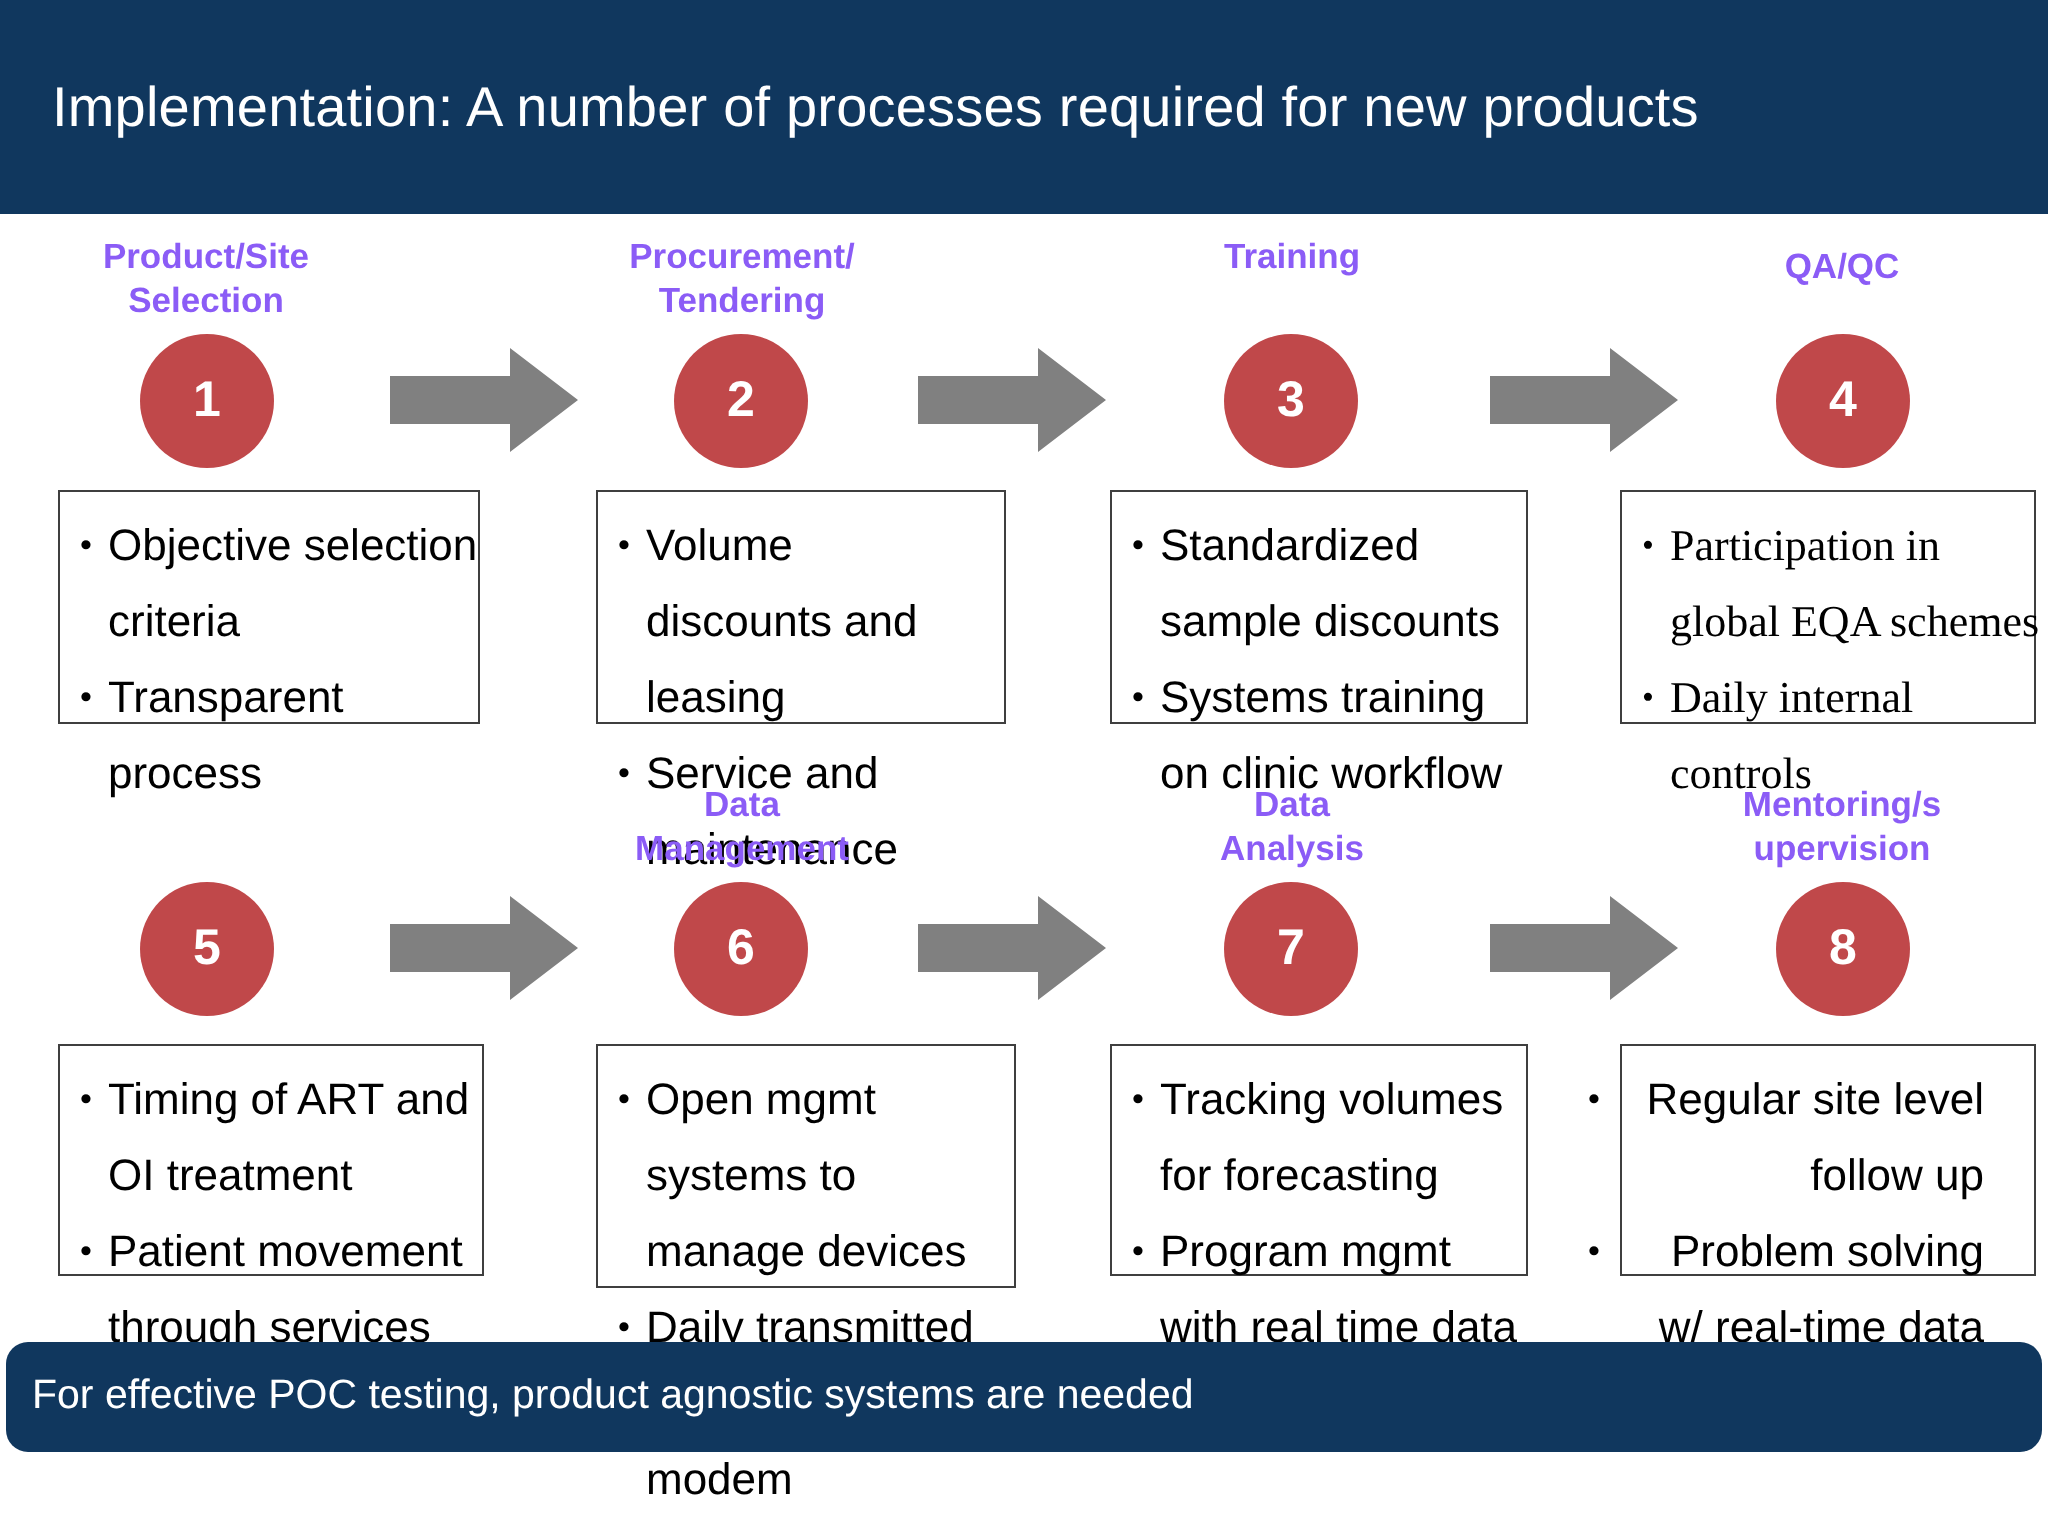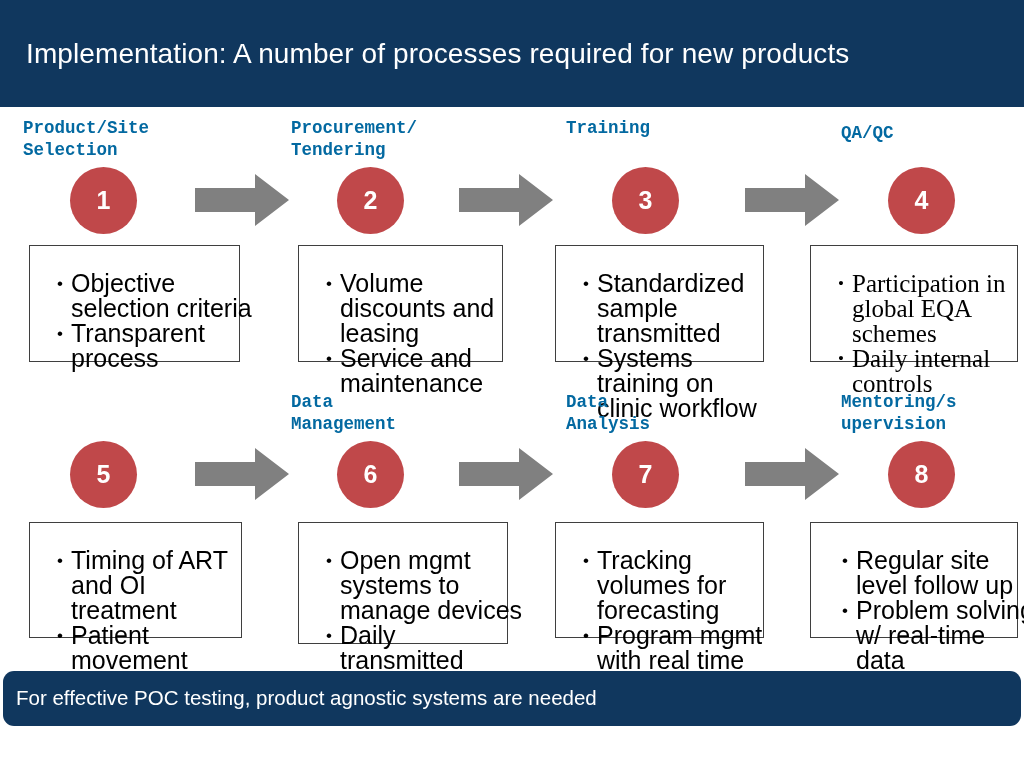--- a/index.html
+++ b/index.html
@@ -24,27 +24,27 @@
     font-size:28px;
     font-weight:400;
     letter-spacing:0.1px;
     white-space:nowrap;
     font-family:"Liberation Sans", sans-serif;
   }
 
   
   .step-label{
     position:absolute;
-    color:#0369a1;
+    color:#8b5cf6;
     font-weight:bold;
     font-size:17.5px;
     line-height:22px;
-    text-align:left;
+    text-align:center;
     white-space:pre-line;
-    font-family:Liberation Mono, monospace;
+    font-family:Liberation Sans, sans-serif;
   }
 
   
   .step-circle{
     position:absolute;
     width:67px;height:67px;
     border-radius:50%;
     background:#c0484a;
     color:#ffffff;
     font-size:25px;
@@ -65,24 +65,24 @@
   
   .content-box{
     position:absolute;
     border:1.5px solid #3f3f3f;
     background:#ffffff;
     box-sizing:border-box;
   }
   .bullet-list{
     position:absolute;
     list-style:none;
-    margin:17px;
+    margin:0;
     padding:0;
-    font-size:25px;
-    line-height:25px;
+    font-size:22px;
+    line-height:38px;
     color:#000000;
     font-family:"Liberation Sans", sans-serif;
   }
   .bullet-list li{
     position:relative;
     padding-left:14px;
     margin:0;
   }
   .bullet-list li:before{
     content:"\2022";
@@ -159,21 +159,21 @@
   </ul>
 
   <div class="content-box" style="left:298px;top:245px;width:205px;height:117px;"></div>
   <ul class="bullet-list" style="left:309px;top:254px;width:185px;">
     <li>Volume discounts and leasing</li>
     <li>Service and maintenance</li>
   </ul>
 
   <div class="content-box" style="left:555px;top:245px;width:209px;height:117px;"></div>
   <ul class="bullet-list" style="left:566px;top:254px;width:192px;">
-    <li>Standardized sample transmitted</li>
+    <li>Standardized sample discounts</li>
     <li>Systems training on clinic workflow</li>
   </ul>
 
   <div class="content-box" style="left:810px;top:245px;width:208px;height:117px;"></div>
   <ul class="bullet-list" style="left:821px;top:254px;width:200px;font-family:Liberation Serif, serif;">
     <li>Participation in global EQA schemes</li>
     <li>Daily internal controls</li>
   </ul>
 
   <div class="step-label" style="left:291px;top:391px;width:160px;">Data
@@ -224,21 +224,21 @@
     <li>Daily transmitted remotely by modem</li>
   </ul>
 
   <div class="content-box" style="left:555px;top:522px;width:209px;height:116px;"></div>
   <ul class="bullet-list" style="left:566px;top:531px;width:200px;">
     <li>Tracking volumes for forecasting</li>
     <li>Program mgmt with real time data</li>
   </ul>
 
   <div class="content-box" style="left:810px;top:522px;width:208px;height:116px;"></div>
-  <ul class="bullet-list" style="left:825px;top:531px;width:198px;">
+  <ul class="bullet-list" style="left:794px;top:531px;width:198px;text-align:right;">
     <li>Regular site level follow up</li>
     <li>Problem solving w/ real-time data</li>
   </ul>
 
   <div class="footer-banner">
     <div class="footer-text">For effective POC testing, product agnostic systems are needed</div>
   </div>
 
 </div>
 

